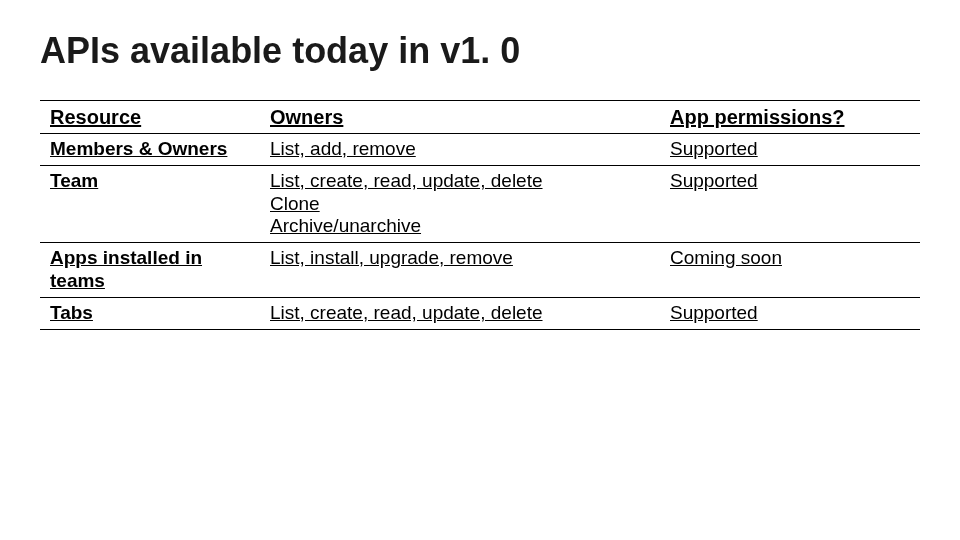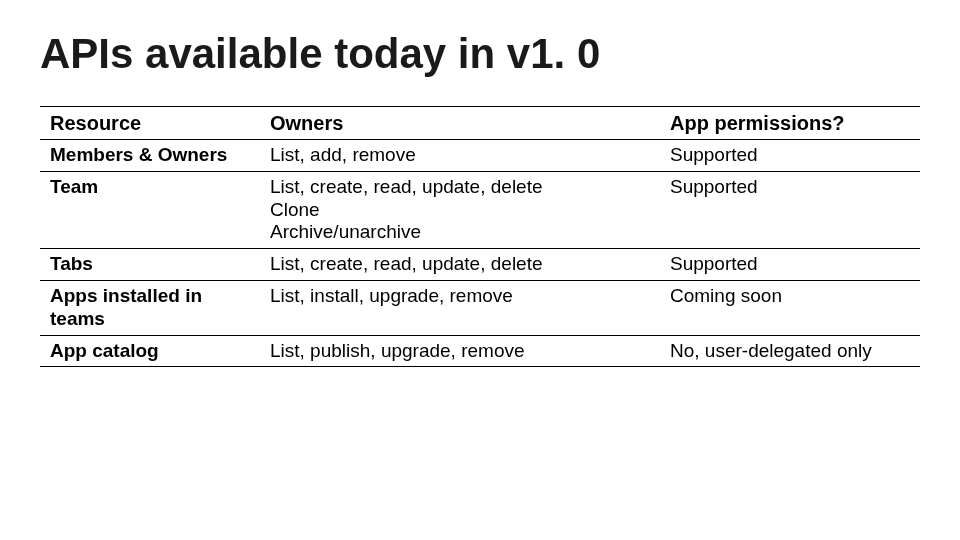--- a/index.html
+++ b/index.html
@@ -5,37 +5,38 @@
   * { margin: 0; padding: 0; box-sizing: border-box; }
   body {
     width: 960px;
     height: 540px;
     background: #ffffff;
     font-family: "Segoe UI", Arial, sans-serif;
     color: #000000;
     padding: 30px 40px;
   }
   .title {
-    font-size: 42px;
+    font-size: 36px;
     font-weight: 700;
     color: #1a1a1a;
     margin-bottom: 28px;
   }
   table {
     border-collapse: collapse;
     width: 880px;
     font-size: 19px;
     line-height: 1.2;
   }
   th, td {
     text-align: left;
     padding: 4px 10px;
     border-top: 1px solid #000;
     border-bottom: 1px solid #000;
     vertical-align: top;
+    text-decoration: underline;
   }
   th {
     font-weight: 700;
     background: #ffffff;
     font-size: 20px;
   }
   td.resource-cell { font-weight: 700; }
   col.col-resource { width: 220px; }
   col.col-actions  { width: 400px; }
   col.col-perm     { width: 260px; }
@@ -70,34 +71,27 @@
       <tr>
         <td class="resource-cell">Team</td>
         <td>
           <span class="action-line">List, create, read, update, delete</span>
           <span class="action-line">Clone</span>
           <span class="action-line">Archive/unarchive</span>
         </td>
         <td>Supported</td>
       </tr>
       <tr>
-        <td class="resource-cell">Tabs</td>
-        <td>
-          <span class="action-line">List, create, read, update, delete</span>
-        </td>
-        <td>Supported</td>
-      </tr>
-      <tr>
         <td class="resource-cell">Apps installed in teams</td>
         <td>
           <span class="action-line">List, install, upgrade, remove</span>
         </td>
         <td>Coming soon</td>
       </tr>
       <tr>
-        <td class="resource-cell">App catalog</td>
+        <td class="resource-cell">Tabs</td>
         <td>
-          <span class="action-line">List, publish, upgrade, remove</span>
+          <span class="action-line">List, create, read, update, delete</span>
         </td>
-        <td>No, user-delegated only</td>
+        <td>Supported</td>
       </tr>
     </tbody>
 </table>
 
 </body></html>

